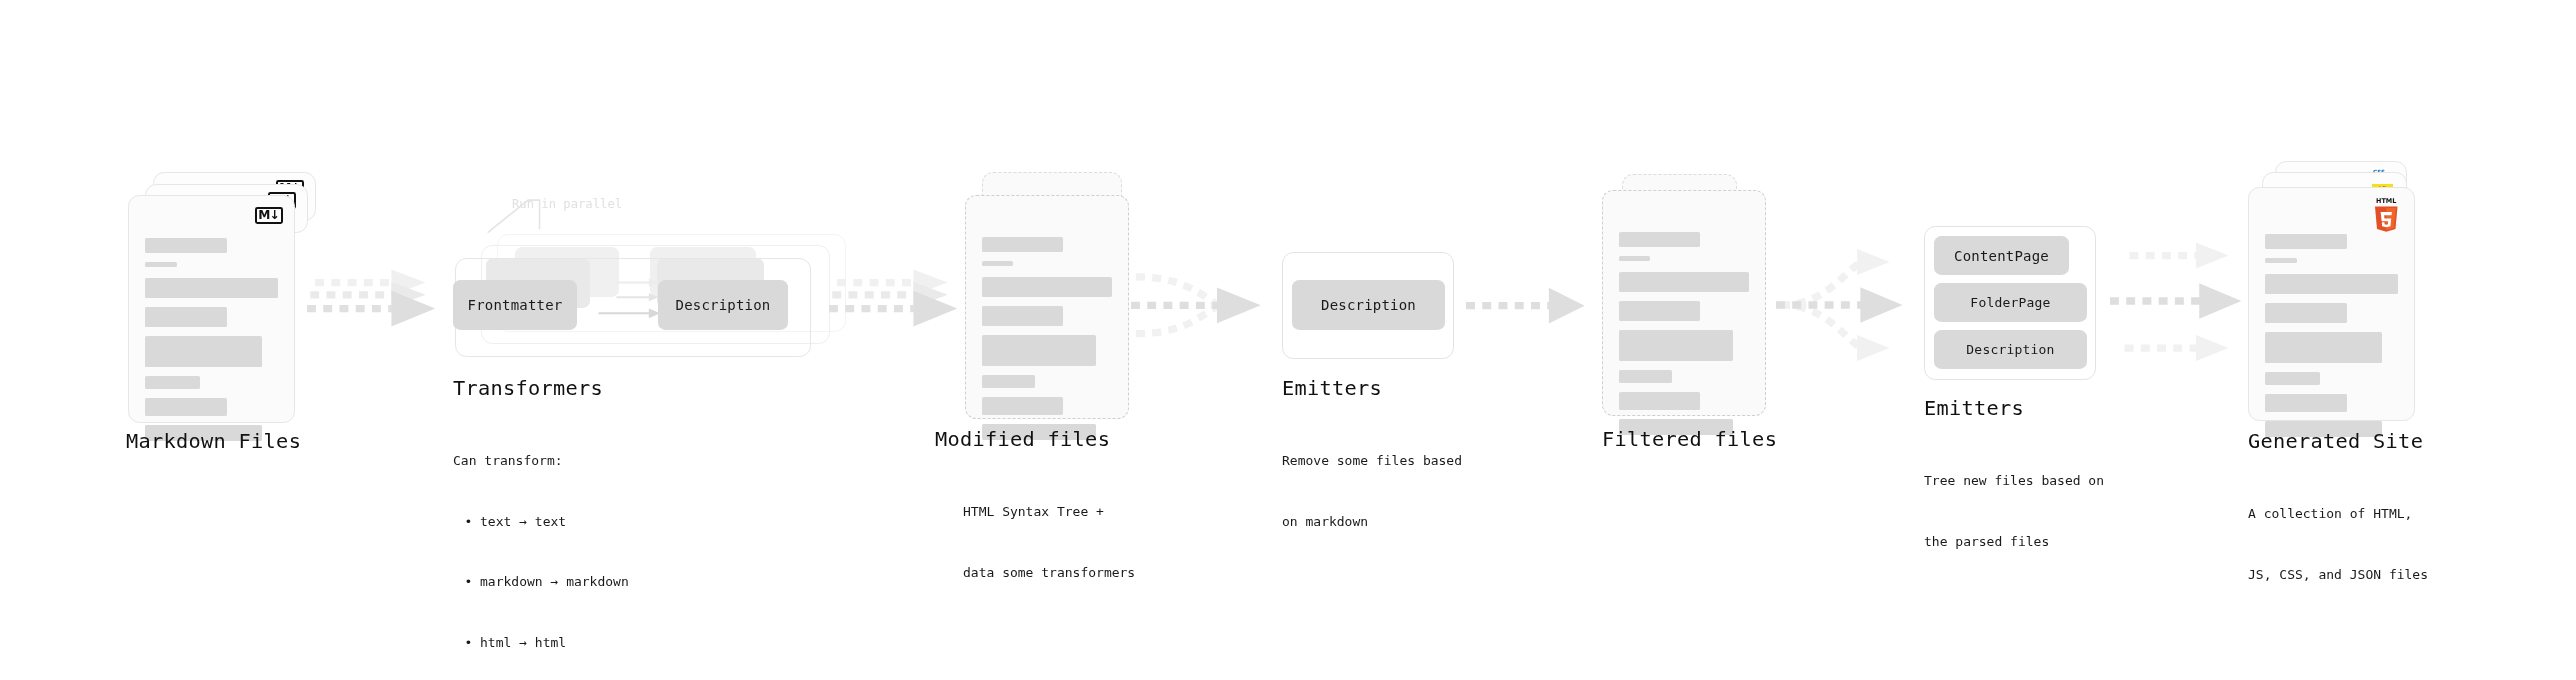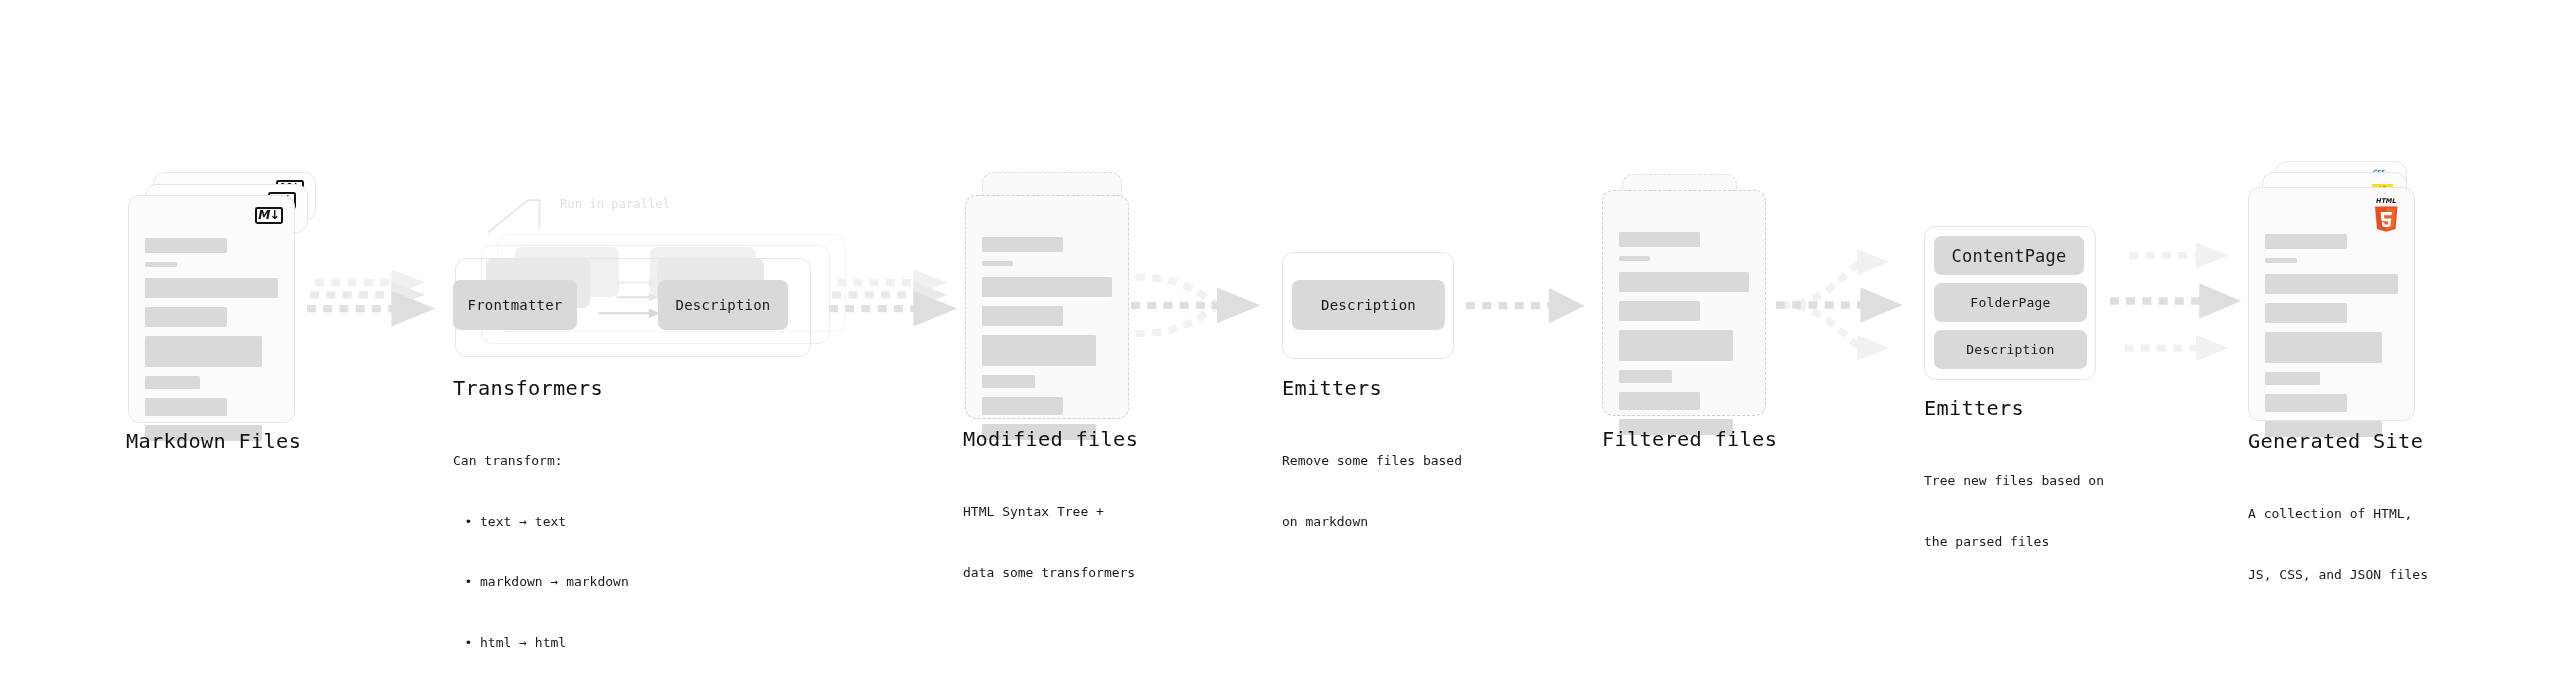--- a/index.html
+++ b/index.html
@@ -34,21 +34,20 @@
   .doc.ghost2{background:#fdfdfd;}
 
   .doc .bars{position:absolute;left:16.3px;right:16.3px;top:32.5px;}
   .bar{background:#d9d9d9;border-radius:1.6px;margin-bottom:9px;}
 
   
   .badge{
     position:absolute;
     display:flex;align-items:center;justify-content:center;
     box-sizing:border-box;
-    font-style:italic;
   }
   .md-badge{
     width:28px;height:17px;
     border:2px solid #111;
     border-radius:2.4px;
     background:#fff;
     font-size:12.2px;line-height:1;
     font-weight:bold;color:#111;
     letter-spacing:-0.8px;
     font-family:"DejaVu Sans","Liberation Sans",sans-serif;
@@ -163,21 +162,21 @@
     <polygon points="104,2 146,18 104,34" fill="#f0f0f0"></polygon>
     <polygon points="104,17 146,33 104,49" fill="#eaeaea"></polygon>
     <polygon points="104,28 158,50 104,72" fill="#dedede"></polygon>
   </svg>
 
   <div class="node">
 
     <svg class="node" style="left:486px;top:195px;" width="73" height="41" viewBox="0 0 90 50">
       <path d="M2 46 L52 6 L66 6 L66 42" fill="none" stroke="#e4e4e4" stroke-width="2"></path>
     </svg>
-    <div class="parallel-label" style="left:560px;top:197px;">Run in parallel</div>
+    <div class="parallel-label" style="left:512px;top:197px;">Run in parallel</div>
 
     <div class="gbox faint2" style="left:497px;top:234px;width:349px;height:98px;"></div>
     <div class="gbox faint1" style="left:481px;top:245px;width:349px;height:99px;"></div>
 
     <div class="chip faint2" style="left:515px;top:247px;width:104px;height:50px;"></div>
     <div class="chip faint2" style="left:650px;top:247px;width:106px;height:50px;"></div>
     <div class="chip faint1" style="left:486px;top:258px;width:104px;height:50px;"></div>
     <div class="chip faint1" style="left:657px;top:258px;width:107px;height:50px;"></div>
 
     <div class="gbox" style="left:455px;top:258px;width:356px;height:99px;border-color:#e6e6e6;background:transparent;"></div>
@@ -229,21 +228,21 @@
         <div class="bar" style="width:24%;height:5.7px;margin-bottom:10.6px;"></div>
         <div class="bar" style="width:100%;height:20.3px;"></div>
         <div class="bar" style="width:62%;height:20.3px;"></div>
         <div class="bar" style="width:88%;height:31px;"></div>
         <div class="bar" style="width:41%;height:12.2px;"></div>
         <div class="bar" style="width:62%;height:18.7px;"></div>
         <div class="bar" style="width:88%;height:15.4px;"></div>
       </div>
     </div>
 
-    <div class="title" style="left:963px;top:427px;">Modified files</div>
+    <div class="title" style="left:935px;top:427px;">Modified files</div>
     <div class="sub" style="left:963px;top:462px;">
       <div>HTML Syntax Tree +</div>
       <div>data some transformers</div>
     </div>
   </div>
 
   <svg class="node" style="left:1131px;top:267px;" width="146" height="75" viewBox="0 0 180 92">
     <g fill="none" stroke-width="9" stroke-dasharray="11 9">
       <path d="M6 12 C 60 12, 82 30, 106 46" stroke="#f1f1f1"></path>
       <path d="M6 82 C 60 82, 82 64, 106 48" stroke="#f1f1f1"></path>
@@ -294,21 +293,21 @@
       <line x1="0" y1="75" x2="110" y2="75" stroke="#dedede"></line>
     </g>
     <polygon points="100,6 140,22 100,38" fill="#f1f1f1"></polygon>
     <polygon points="104,53 156,75 104,97" fill="#dedede"></polygon>
     <polygon points="100,112 140,128 100,144" fill="#f1f1f1"></polygon>
   </svg>
 
   <div class="node">
     <div class="gbox" style="left:1924px;top:226px;width:172px;height:154px;"></div>
 
-    <div class="chip" style="left:1934px;top:236px;width:150px;height:39px;font-size:17px;">
+    <div class="chip" style="left:1934px;top:236px;width:135px;height:39px;font-size:14px;">
       <span>ContentPage</span>
     </div>
     <div class="chip" style="left:1934px;top:283px;width:153px;height:39px;font-size:13px;">
       <span>FolderPage</span>
     </div>
     <div class="chip" style="left:1934px;top:330px;width:153px;height:39px;font-size:13px;">
       <span>Description</span>
     </div>
 
     <div class="title" style="left:1924px;top:396px;">Emitters</div>

